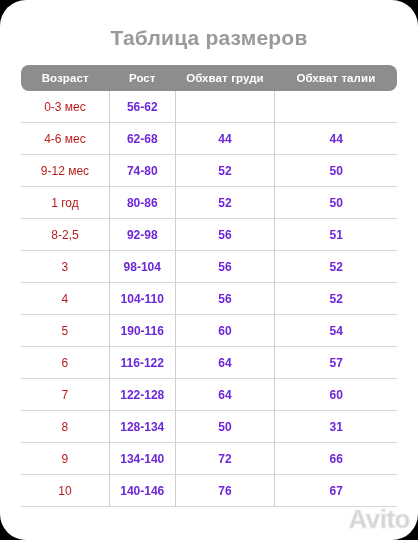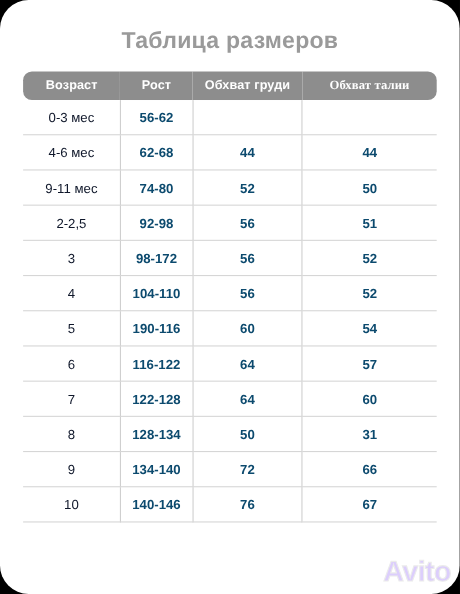--- a/index.html
+++ b/index.html
@@ -66,45 +66,44 @@
     letter-spacing: 0.1px;
     margin-top: 44px;
   }
   thead tr.header-row th:first-child {
     border-top-left-radius: 8px;
     border-bottom-left-radius: 8px;
   }
   thead tr.header-row th:last-child {
     border-top-right-radius: 8px;
     border-bottom-right-radius: 8px;
-    font-family: Liberation Serif, serif;
   }
 
   tbody tr.data-row td {
     height: 31px;
     font-size: 12px;
     text-align: center;
     vertical-align: middle;
     border-bottom: 1px solid #d6d6d6;
     border-right: 1px solid #cfcfcf;
     padding: 0 2px;
     background: #ffffff;
   }
   tbody tr.data-row td:last-child {
     border-right: none;
   }
   tbody tr.data-row:last-child td {
     border-bottom: 1px solid #d6d6d6;
   }
   td.cell-age {
-    color: #0f172a;
+    color: #b91c1c;
     font-weight: normal;
   }
   td.cell-height, td.cell-chest, td.cell-waist {
-    color: #0c4a6e;
+    color: #6d28d9;
     font-weight: bold;
   }
 
   .watermark {
     position: absolute;
     right: 8px;
     bottom: 8px;
     display: flex;
     align-items: center;
     gap: 3px;
@@ -113,21 +112,21 @@
     user-select: none;
   }
   .wm-logo {
     width: 26px;
     height: 26px;
     position: relative;
   }
   .wm-text {
     font-size: 26px;
     font-weight: bold;
-    color: #8b5cf6;
+    color: #737373;
     line-height: 26px;
     letter-spacing: -0.5px;
     -webkit-text-stroke: 1px #bdbdbd;
   }
 </style>
 </head>
 <body>
 
 <div class="page">
   <div class="card">
@@ -157,34 +156,40 @@
               <td class="cell-chest"></td>
               <td class="cell-waist"></td>
             </tr>
             <tr class="data-row">
               <td class="cell-age">4-6 мес</td>
               <td class="cell-height">62-68</td>
               <td class="cell-chest">44</td>
               <td class="cell-waist">44</td>
             </tr>
             <tr class="data-row">
-              <td class="cell-age">9-11 мес</td>
+              <td class="cell-age">9-12 мес</td>
               <td class="cell-height">74-80</td>
               <td class="cell-chest">52</td>
               <td class="cell-waist">50</td>
             </tr>
             <tr class="data-row">
-              <td class="cell-age">2-2,5</td>
+              <td class="cell-age">1 год</td>
+              <td class="cell-height">80-86</td>
+              <td class="cell-chest">52</td>
+              <td class="cell-waist">50</td>
+            </tr>
+            <tr class="data-row">
+              <td class="cell-age">8-2,5</td>
               <td class="cell-height">92-98</td>
               <td class="cell-chest">56</td>
               <td class="cell-waist">51</td>
             </tr>
             <tr class="data-row">
               <td class="cell-age">3</td>
-              <td class="cell-height">98-172</td>
+              <td class="cell-height">98-104</td>
               <td class="cell-chest">56</td>
               <td class="cell-waist">52</td>
             </tr>
             <tr class="data-row">
               <td class="cell-age">4</td>
               <td class="cell-height">104-110</td>
               <td class="cell-chest">56</td>
               <td class="cell-waist">52</td>
             </tr>
             <tr class="data-row">

